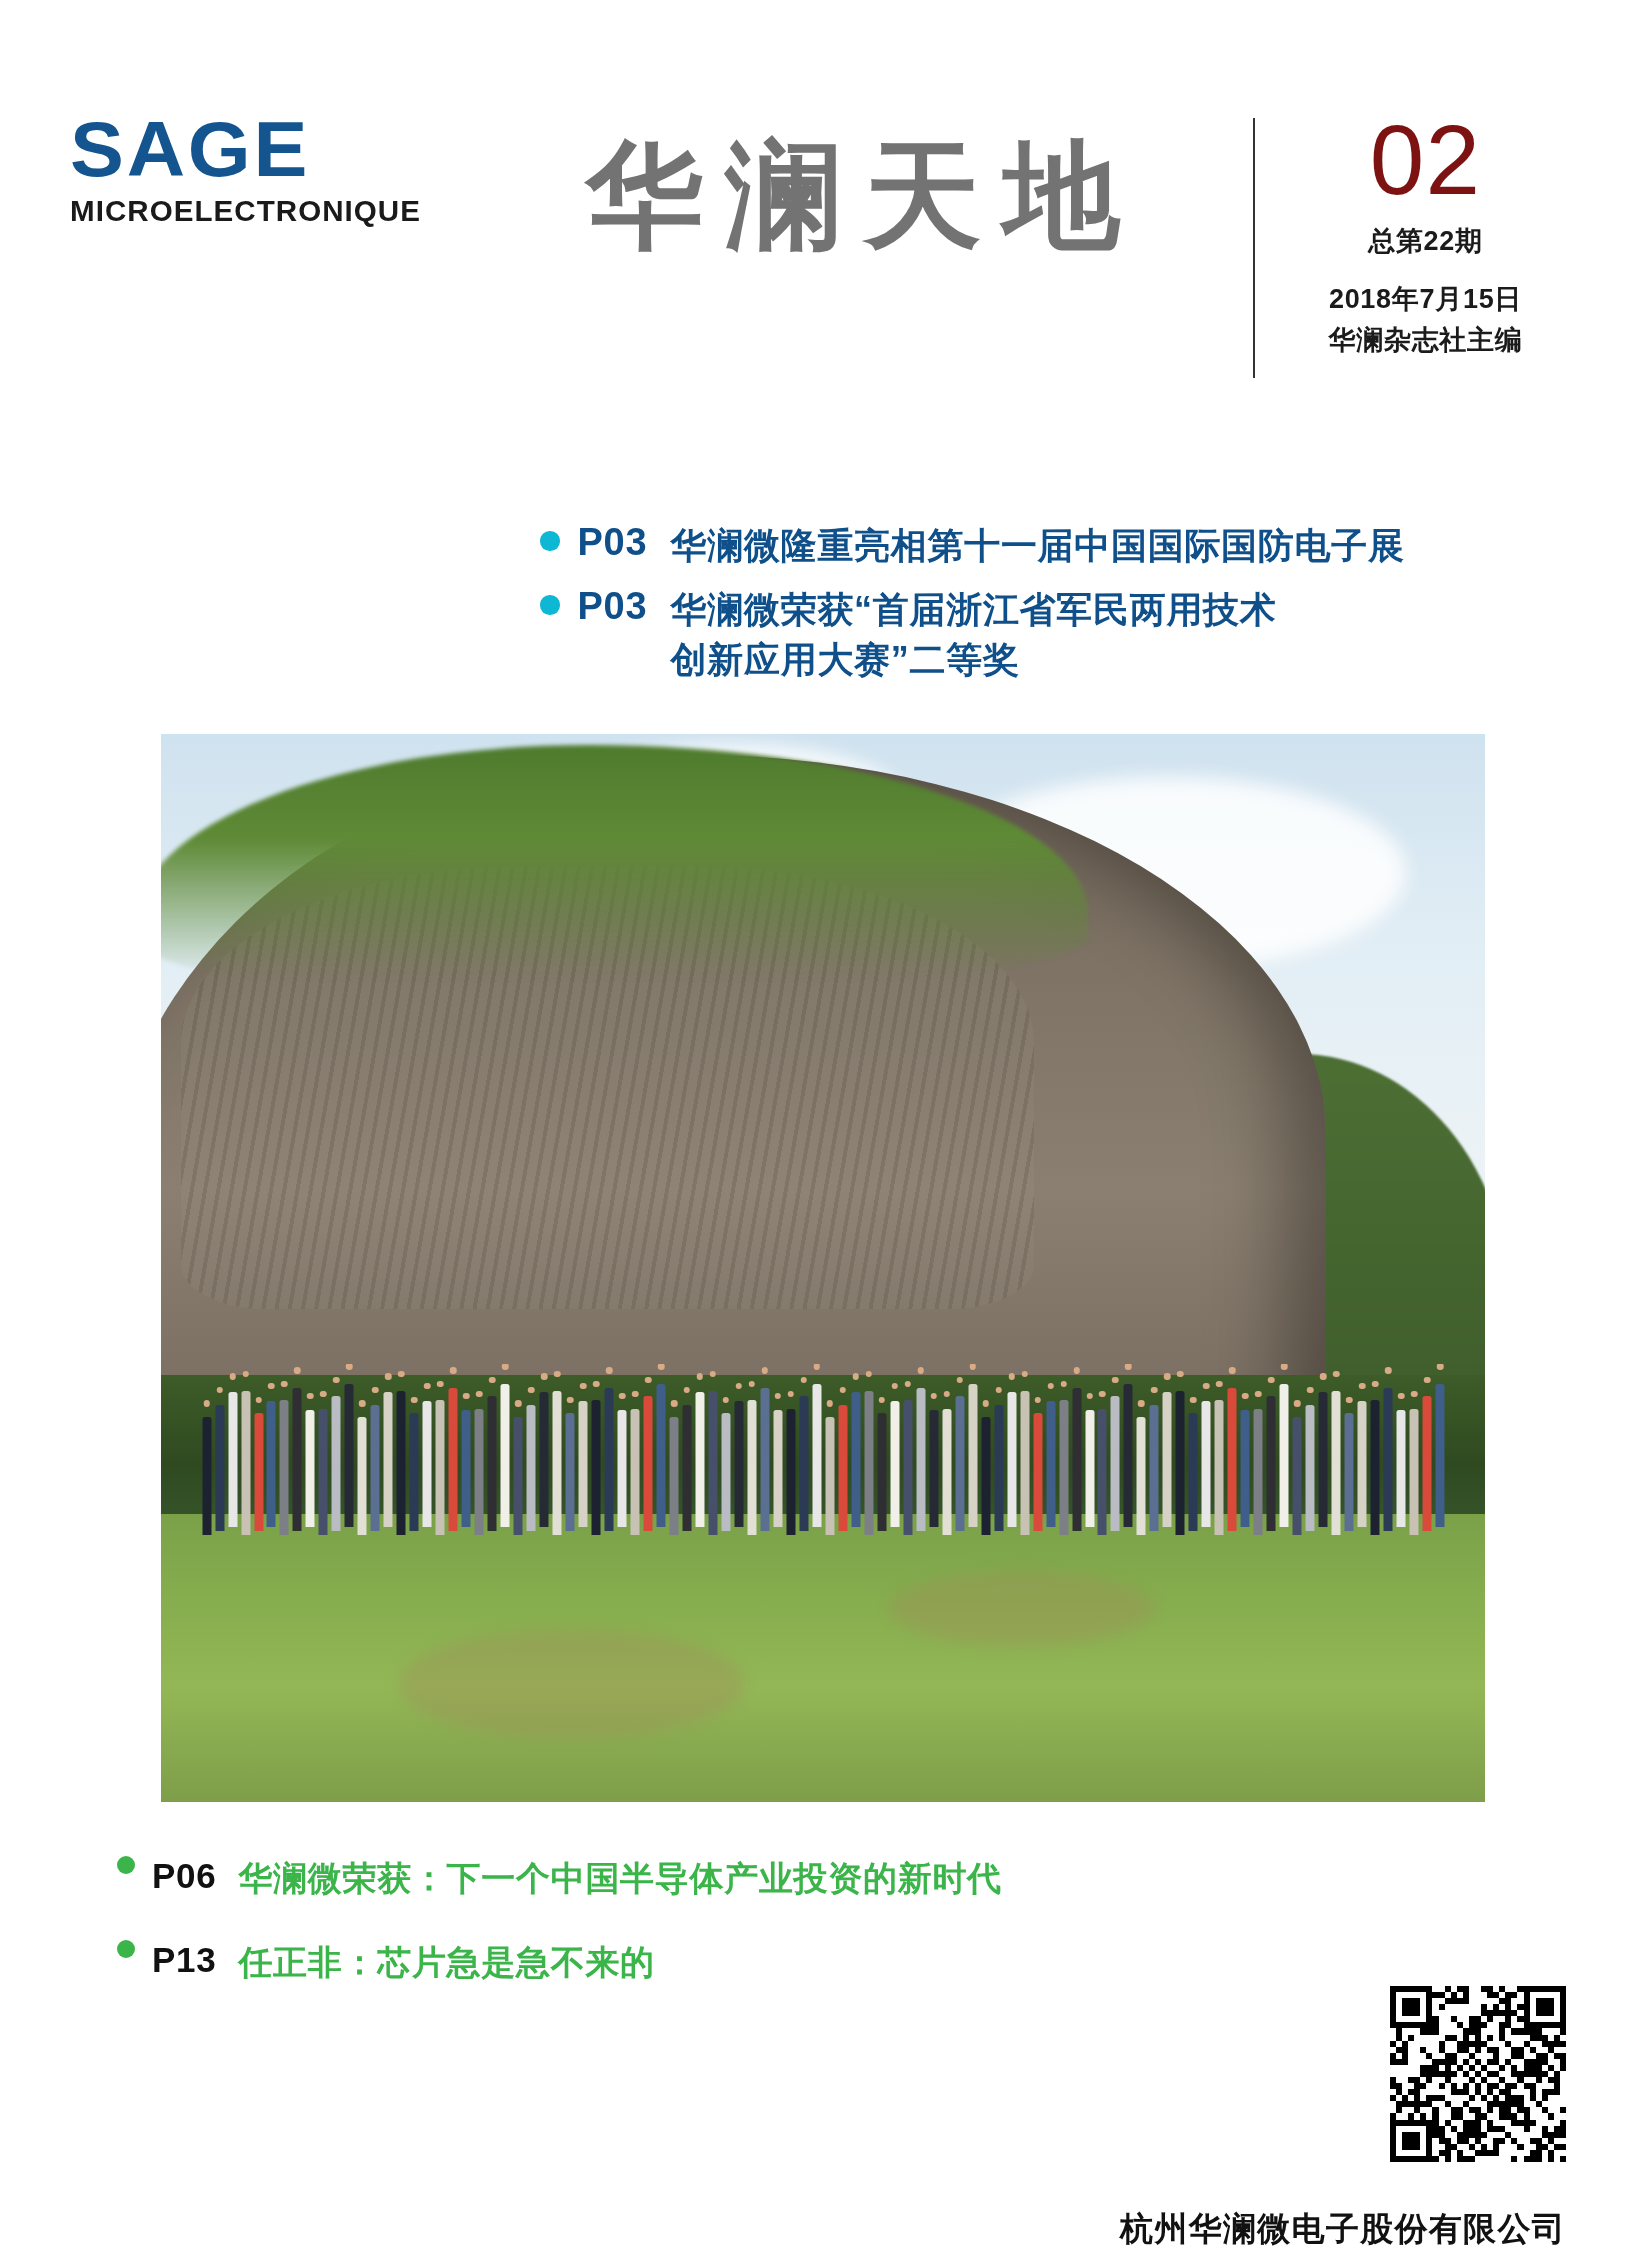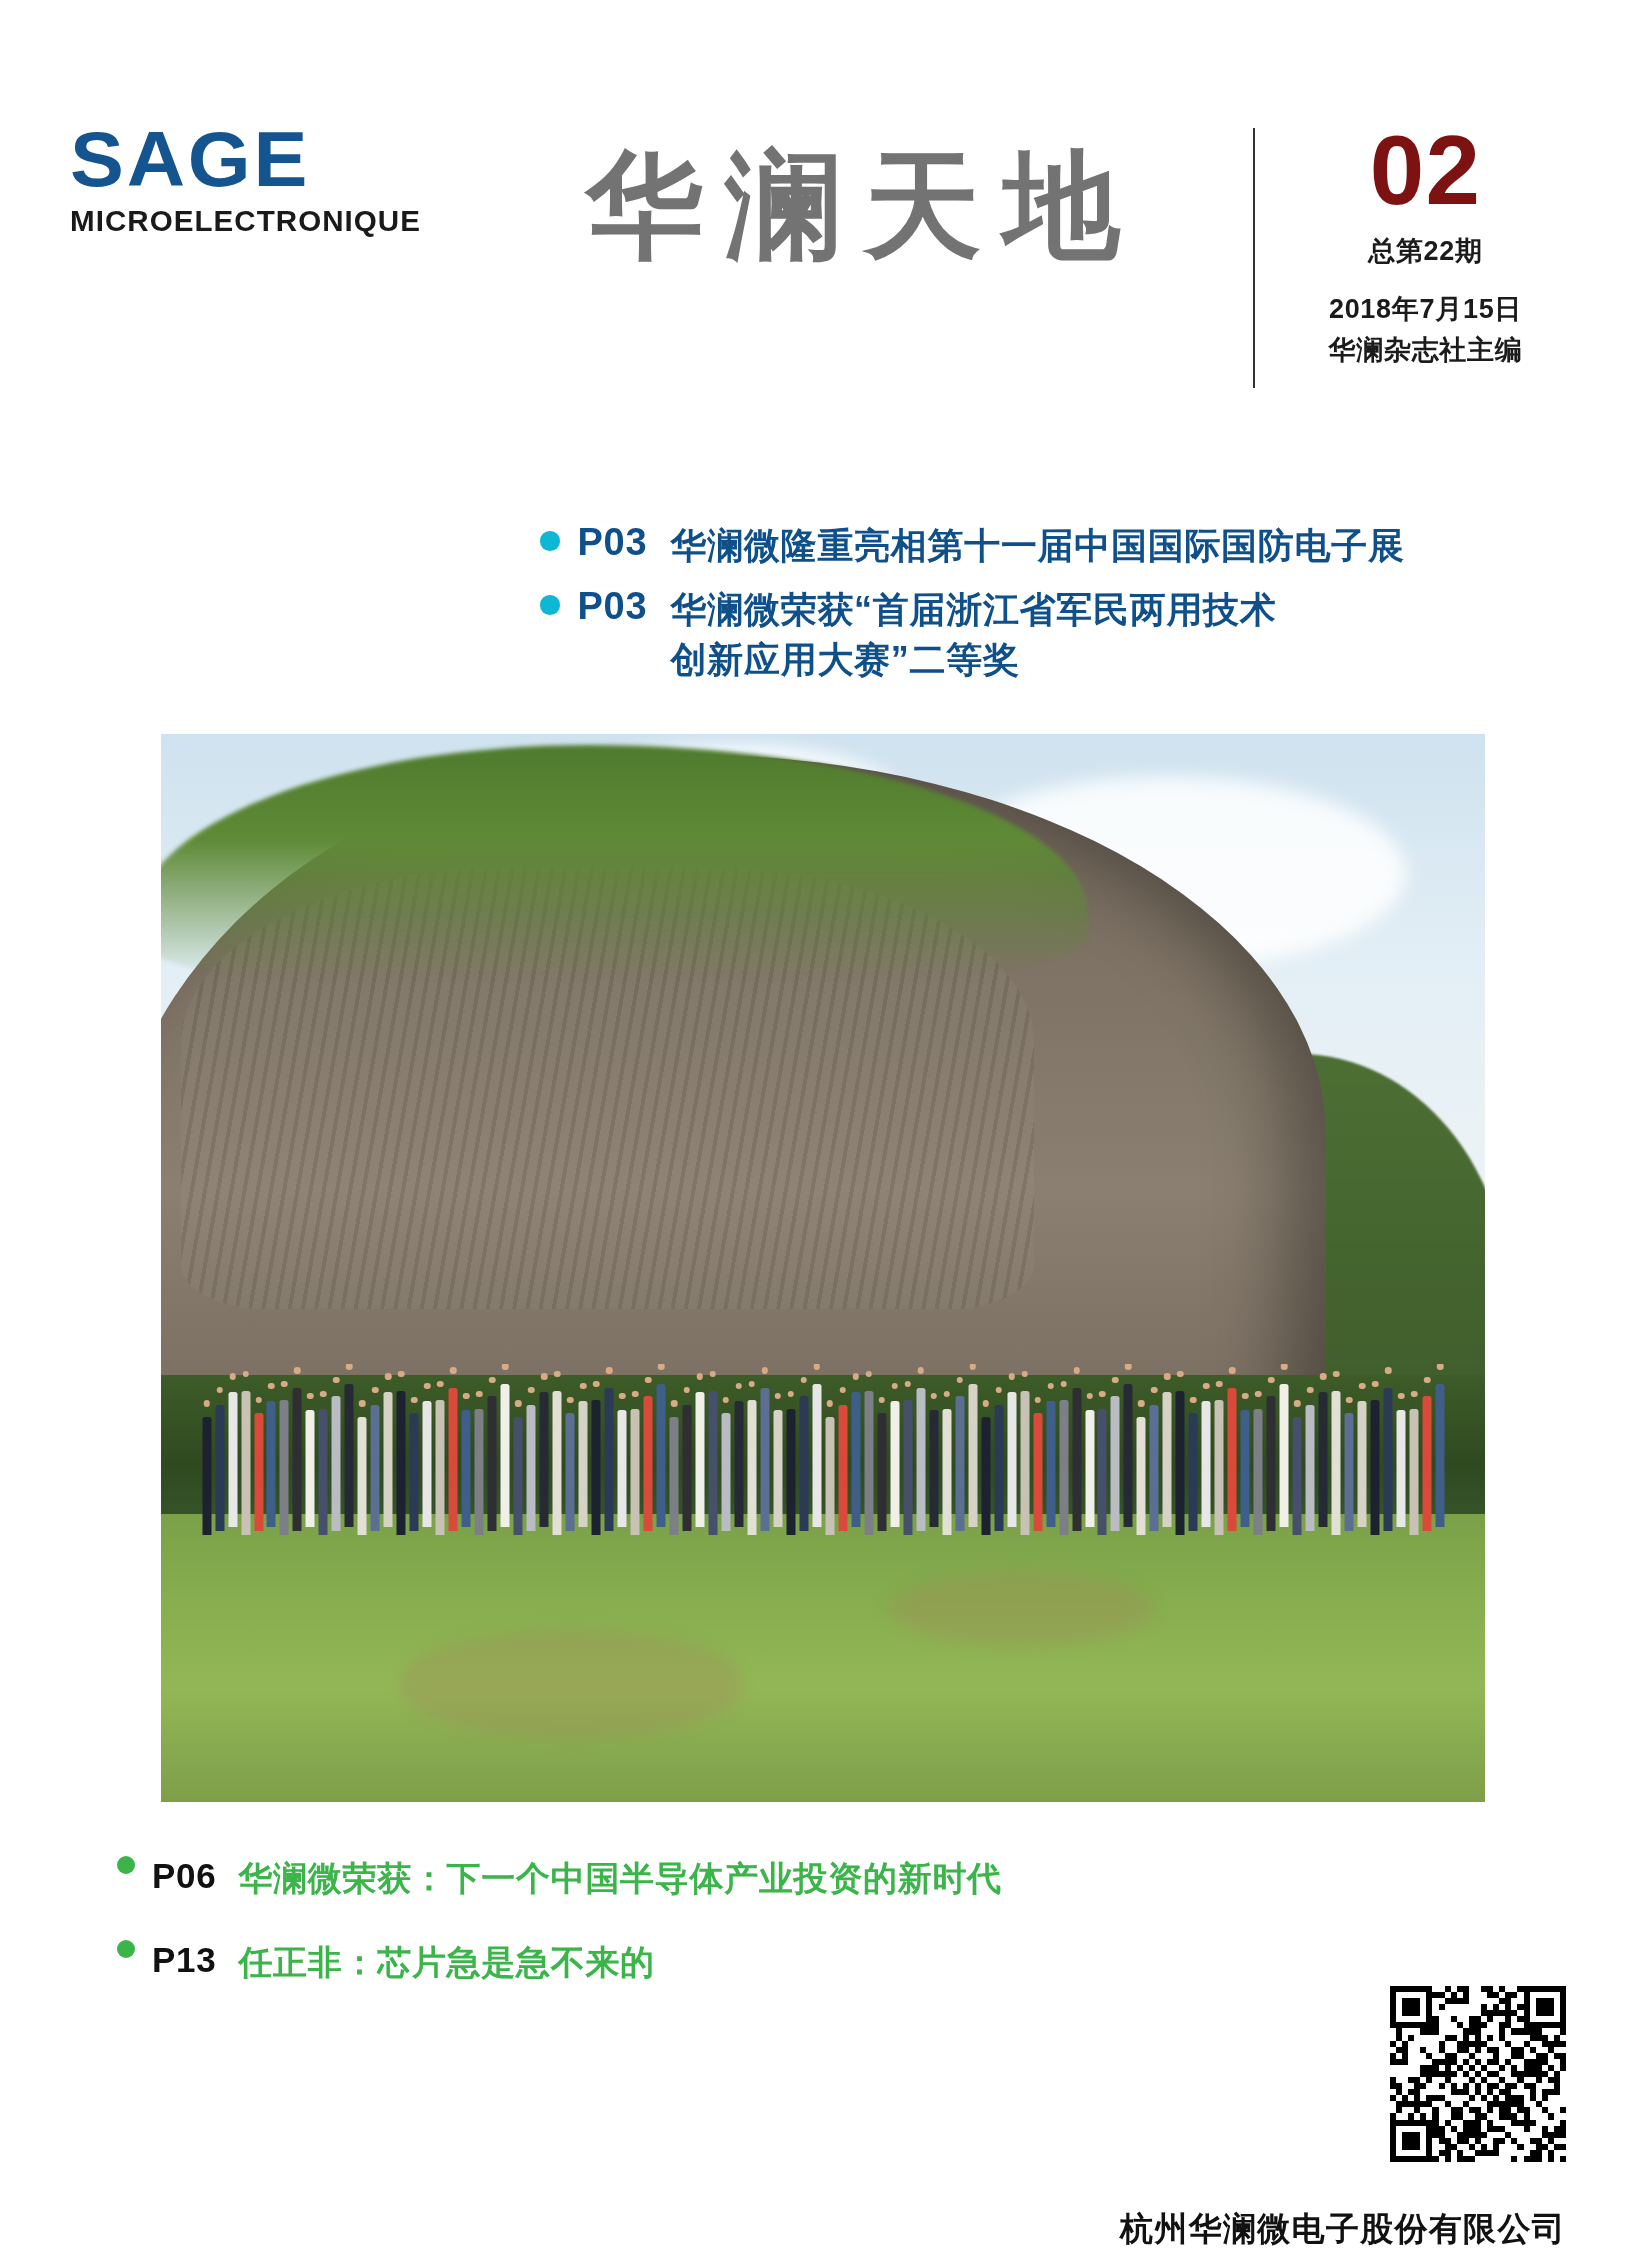--- a/index.html
+++ b/index.html
@@ -13,21 +13,21 @@
     position: relative;
     width: 1647px;
     height: 2261px;
     background: #ffffff;
     overflow: hidden;
   }
 
   
   .header {
     position: absolute;
-    top: 108px;
+    top: 98px;
     left: 0;
     width: 1567px;
     height: 300px;
   }
 
   .logo-block {
     position: absolute;
     left: 70px;
     top: 13px;
     width: 365px;
@@ -82,21 +82,21 @@
 
   .issue-block {
     position: absolute;
     left: 1289px;
     top: 13px;
     width: 273px;
     text-align: center;
   }
   .issue-number {
     font-family: "Liberation Sans", sans-serif;
-    font-weight: bold;
+    font-weight: normal;
     font-size: 98px;
     color: #7c1212;
     line-height: 1.0;
     letter-spacing: 1.3px;
   }
   .issue-line {
     font-family: "Liberation Sans", sans-serif;
     font-weight: bold;
     font-size: 27px;
     color: #1b1b1b;

